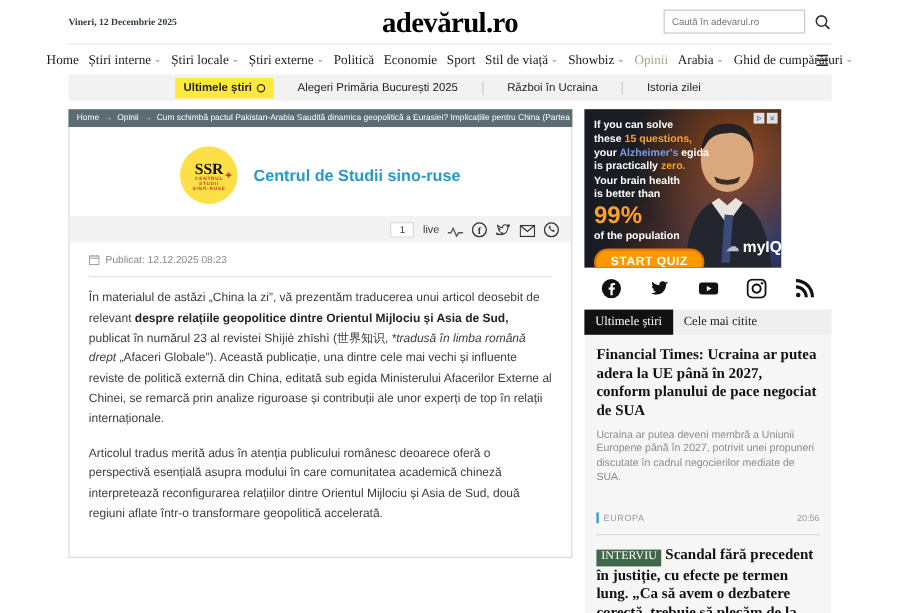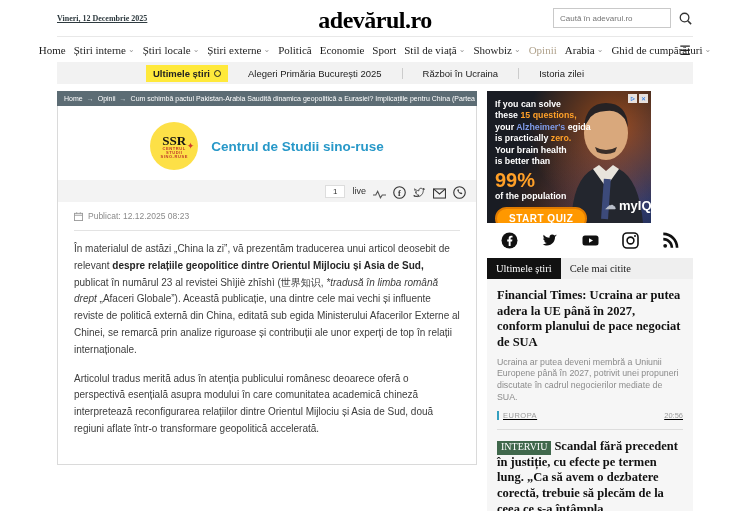--- a/index.html
+++ b/index.html
@@ -3,21 +3,21 @@
 <meta charset="utf-8">
 <style>
   * { margin:0; padding:0; box-sizing:border-box; }
   html,body { width:750px; height:511px; background:#fff; overflow:hidden;
               font-family:"Liberation Sans", sans-serif; }
   .page { width:636px; margin:0 auto; }
 
   
   .header-top { position:relative; height:36px; padding-top:7px; }
   .date { position:absolute; left:0; top:14px; font-family:"Liberation Serif", serif;
-          font-size:8px; font-weight:bold; color:#2e3a3f;text-decoration:underline; }
+          font-size:8px; font-weight:bold; color:#2e3a3f; }
   .logo { text-align:center; font-family:"Liberation Serif", serif; font-weight:bold;
           font-size:24px; color:#000; letter-spacing:-0.5px; }
   .search { position:absolute; right:0; top:8px; display:flex; align-items:center; gap:7px;margin-left:24px; }
   .search input { width:118px; height:20px; border:1px solid #c9c9c9; font-size:8px;
                   padding:0 6px; color:#666; outline:none; font-family:"Liberation Sans", sans-serif;}
   .mag { width:15px; height:15px; display:inline-block; }
 
   
   .navbar { position:relative; display:flex; justify-content:center; align-items:center;
             gap:8px; height:26px; border-top:1px solid #e8e8e8;
@@ -106,21 +106,21 @@
 
   .tabs { display:flex; background:#efefef; font-family:"Liberation Serif", serif;
           font-size:10.5px; margin-top:2px; }
   .tab-active { background:#111; color:#fff; padding:5px 9px; cursor:pointer; }
   .tab { color:#222; padding:5px 9px; cursor:pointer; }
 
   .newslist { background:#f6f6f6; padding:9px 10px 10px; }
   .news-title { font-family:"Liberation Serif", serif; font-weight:bold; font-size:12.5px;
                 line-height:1.25; color:#111; cursor:pointer; }
   .news-ex { font-size:8.8px; color:#8b8b8b; line-height:1.35; margin-top:6px; }
-  .news-meta { display:flex; justify-content:space-between; align-items:flex-start; margin-top:7px;text-decoration:underline; }
+  .news-meta { display:flex; justify-content:space-between; align-items:flex-start; margin-top:23px; }
   .cat { font-size:7.5px; color:#9a9a9a; letter-spacing:0.5px; border-left:2px solid #35a0c0;
          padding-left:4px; }
   .time { font-size:7.5px; color:#9a9a9a; }
   .news-div { border:none; border-top:1px solid #ddd; margin:9px 0; }
   .badge { display:inline-block; background:#40684c; color:#fff; font-size:10px; font-weight:normal;
            padding:0 4px 1px; margin-right:3px; }
 </style>
 </head>
 <body>
 

